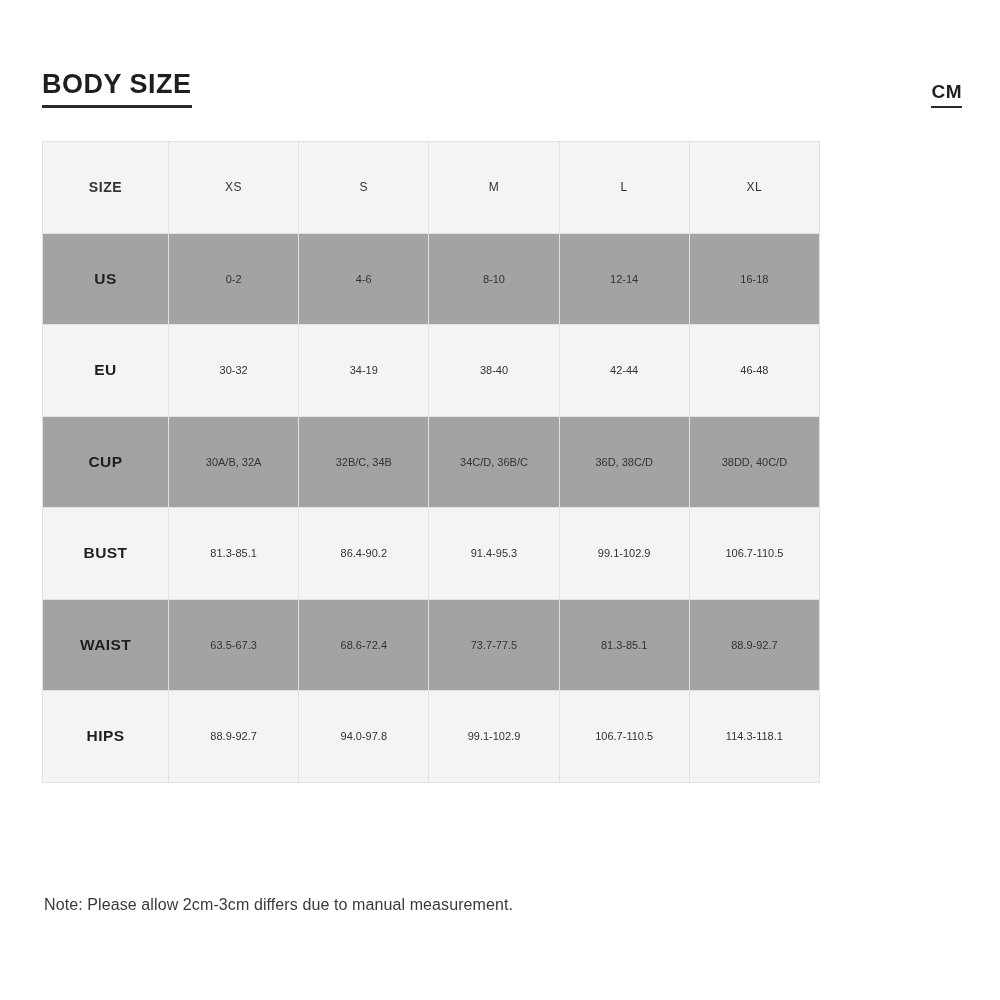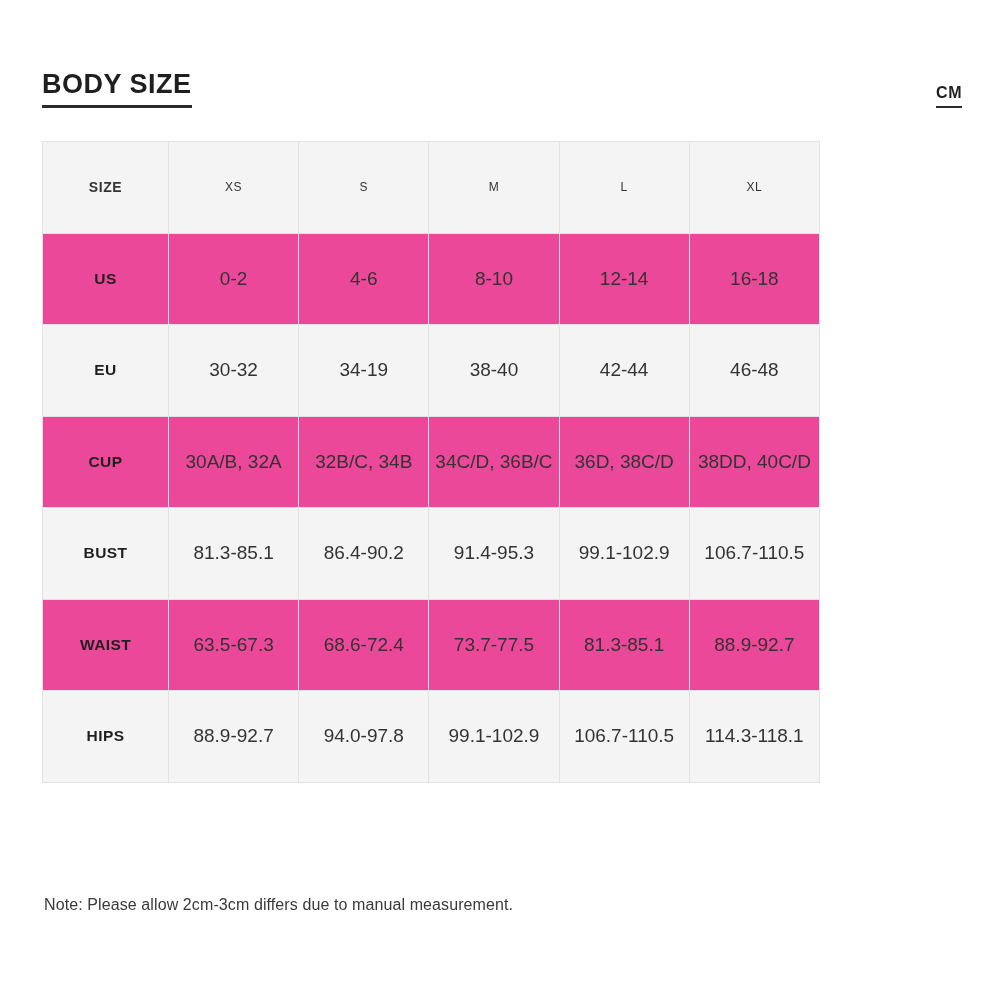--- a/index.html
+++ b/index.html
@@ -34,21 +34,21 @@
   .title {
     font-size: 27px;
     font-weight: bold;
     letter-spacing: 0.5px;
     color: #1f1f1f;
     padding-bottom: 7px;
     border-bottom: 3px solid #2b2b2b;
     line-height: 1;
   }
   .unit {
-    font-size: 16px;
+    font-size: 19px;
     font-weight: bold;
     letter-spacing: 0.5px;
     color: #1f1f1f;
     padding-bottom: 5px;
     border-bottom: 2px solid #2b2b2b;
     line-height: 1;
   }
   .table-wrap {
     position: absolute;
     left: 42px;
@@ -57,39 +57,39 @@
   }
   table.size-table {
     border-collapse: collapse;
     width: 778px;
     table-layout: fixed;
   }
   table.size-table td, table.size-table th {
     border: 1px solid #e2e2e2;
     text-align: center;
     vertical-align: middle;
-    font-size: 19px;
+    font-size: 11px;
     font-weight: normal;
     color: #333333;
     height: 91.5px;
     padding: 0 4px;
     box-sizing: border-box;
   }
   table.size-table .rowhead {
     font-weight: bold;
     font-size: 15.5px;
     color: #1f1f1f;
     letter-spacing: 0.4px;
     width: 126px;
   }
   table.size-table tr.shaded td {
     background: #f4f4f4;
   }
   table.size-table tr.plain td {
-    background: #ec4899;
+    background: #a3a3a3;
   }
   table.size-table tr.head td {
     background: #f4f4f4;
     font-size: 12px;
     letter-spacing: 0.6px;
     color: #333333;
   }
   table.size-table tr.head td.rowhead {
     font-weight: bold;
     font-size: 14px;

